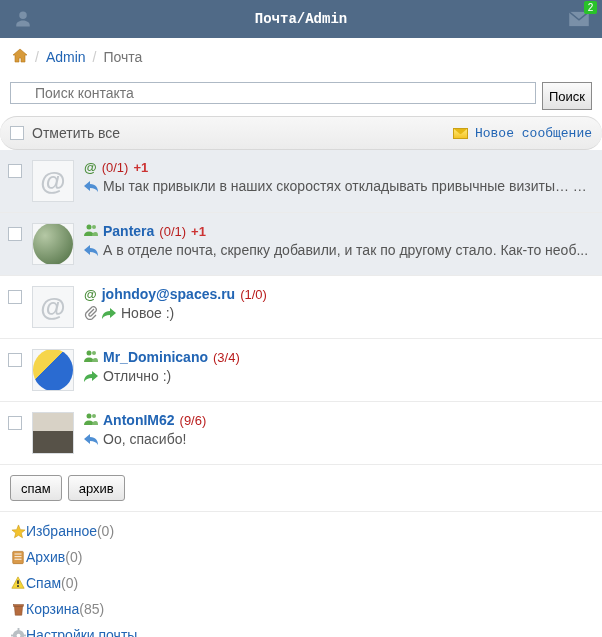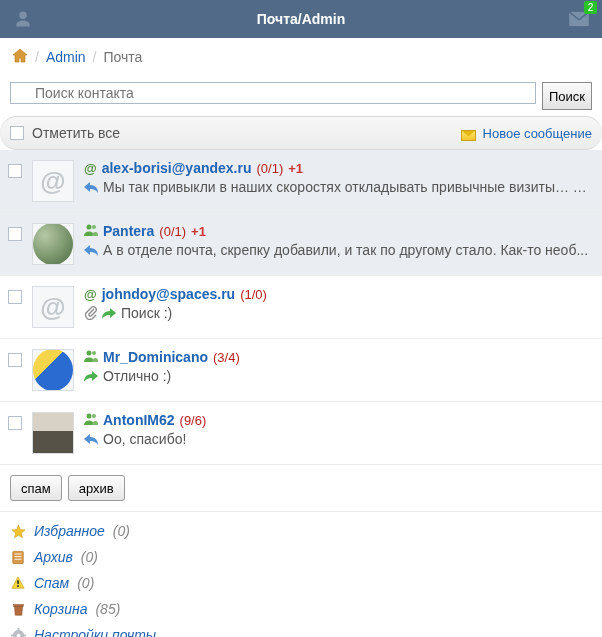--- a/index.html
+++ b/index.html
@@ -1,42 +1,42 @@
 <!DOCTYPE html>
 <html><head>
 <meta charset="utf-8">
 <style>
 * { box-sizing: border-box; margin: 0; padding: 0; }
 body { font-family: Arial, Helvetica, sans-serif; font-size: 13px; color: #333; background: #fff; width: 602px; }
 a { color: #2265b4; text-decoration: none; }
 
 
 .topbar { background: #506a87; height: 38px; display: flex; align-items: center; justify-content: space-between; padding: 0 8px; position: relative; }
-.topbar-title { color: #fff; font-weight: bold; font-size: 14px; position: absolute; left: 0; right: 0; text-align: center; pointer-events: none; }
+.topbar-title { color: #fff; font-weight: bold; font-size: 14px; position: absolute; left: 0; right: 0; text-align: center; pointer-events: none; font-family: Liberation Mono, monospace; }
 .topbar-left, .topbar-right { width: 30px; height: 30px; display: flex; align-items: center; justify-content: center; position: relative; }
 .user-icon-svg { width: 18px; height: 18px; fill: #7a90a8; }
 .mail-icon-svg { width: 22px; height: 16px; fill: #7a90a8; }
 .badge { position: absolute; top: -3px; right: -3px; background: #29c229; color: #fff; font-size: 10px; padding: 0 3px; border-radius: 2px; line-height: 13px; min-width: 13px; text-align: center; }
 
 
 .breadcrumb { padding: 10px 12px; display: flex; align-items: center; gap: 7px; color: #999; font-size: 14px; }
 .breadcrumb .sep { color: #ccc; }
 .home-icon-svg { width: 16px; height: 15px; }
 .breadcrumb-current { color: #737373; }
 
 
 .search-row { padding: 6px 10px; display: flex; gap: 6px; }
 .search-input { flex: 1; height: 22px; padding: 4px 24px; border: 1px solid #aeb9c5; font-size: 14px; }
 .search-btn { height: 28px; padding: 0 6px; border: 1px solid #8a8a8a; background: linear-gradient(#fafafa,#e3e3e3); font-size: 13px; cursor: pointer; }
 
 
 .selall { background: linear-gradient(#f7f7f7,#ececec); border-top: 1px solid #d8d8d8; border-bottom: 1px solid #d8d8d8; padding: 8px 10px; display: flex; align-items: center; gap: 8px; border-radius: 17px; }
 .chk { width: 14px; height: 14px; border: 1px solid #b7c0c9; background: #fff; display: inline-block; flex-shrink: 0; }
 .selall-label { color: #555; font-size: 14px; flex: 1; }
-.new-msg { display: flex; align-items: flex-end; gap: 7px; }
+.new-msg { display: flex; align-items: center; gap: 7px; font-family: Liberation Mono, monospace; }
 .env-yellow { width: 15px; height: 11px; background: linear-gradient(#ffe873,#f4c528); border: 1px solid #caa015; display: inline-block; position: relative; }
 .env-yellow::before { content:""; position:absolute; left:0; right:0; top:0; height:0; border-left:6.5px solid transparent; border-right:6.5px solid transparent; border-top:5px solid #e6b814; }
 
 
 .msg { display: flex; align-items: flex-start; padding: 10px 10px 10px 8px; border-bottom: 1px solid #ebebeb; gap: 10px; }
 .msg.unread { background: #eaedf1; }
 .msg .chk { margin-top: 4px; }
 .avatar { width: 42px; height: 42px; border: 1px solid #d9dde1; background: #f6f7f8; display: flex; align-items: center; justify-content: center; flex-shrink: 0; overflow: hidden; }
 .avatar-at { font-size: 26px; color: #c3c8cd; font-weight: bold; }
 .avatar-img { width: 42px; height: 42px; }
@@ -53,21 +53,21 @@
 .reply-arrow { width: 14px; height: 11px; flex-shrink: 0; }
 .fwd-arrow-svg { width: 14px; height: 11px; flex-shrink: 0; }
 .clip { width: 13px; height: 14px; flex-shrink: 0; color: #8a8a8a; }
 
 
 .actions { padding: 10px; display: flex; gap: 6px; border-bottom: 1px solid #ebebeb; }
 .actions button { height: 26px; padding: 0 10px; border: 1px solid #999; border-radius: 3px; background: linear-gradient(#fcfcfc,#e6e6e6); font-size: 13px; cursor: pointer; }
 
 
 .folders { padding: 6px 0; border-bottom: 1px solid #ebebeb; }
-.folder { display: flex; align-items: flex-end; gap: 8px; padding: 5px 10px; font-size: 14px; font-style: italic; }
+.folder { display: flex; align-items: flex-end; padding: 5px 10px; font-size: 14px; }
 .folder .cnt { color: #888; }
 .f-icon { width: 16px; height: 16px; display: flex; align-items: center; justify-content: center; flex-shrink: 0; }
 
 
 .pantera-av { background: radial-gradient(circle at 30% 30%, #b5c8a5, #4a6b3e); }
 .domin-av { background: linear-gradient(135deg,#f6d54a 40%,#2a6bd1 40%); border-radius: 50%; }
 .anton-av { background: linear-gradient(#d8d2c6 45%, #575248 45%); }
 </style>
 </head>
 <body>
@@ -116,21 +116,20 @@
 
 <div id="msgs">
     <div class="msg unread">
       <span class="chk"></span>
       <div class="avatar">
         <span class="avatar-at">@</span>
       </div>
       <div class="msg-body">
         <div class="msg-top">
           <span class="type-icon type-at">@</span>
-          <a href="#" class="sender">alex-borisi@yandex.ru</a>
           <span class="counts">(0/1)</span>
           <span class="plus">+1</span>
         </div>
         <div class="msg-bot">
           <svg class="reply-arrow" viewBox="0 0 14 11">
             <path d="M6 0v3C12 3 14 7 14 11 12 8 10 7 6 7v3L0 5z" fill="#4f8fd4"></path>
           </svg>
           <span class="preview">Мы так привыкли в наших скоростях откладывать привычные визиты…  М...</span>
         </div>
       </div>
@@ -171,21 +170,21 @@
           <a href="#" class="sender">johndoy@spaces.ru</a>
           <span class="counts">(1/0)</span>
         </div>
         <div class="msg-bot">
           <svg class="clip" viewBox="0 0 13 14">
             <path d="M10 3L5 8a1.5 1.5 0 0 0 2 2l5-5a3 3 0 0 0-4-4L2 7a4.5 4.5 0 0 0 6 6l4-4" fill="none" stroke="#888" stroke-width="1.3"></path>
           </svg>
           <svg class="fwd-arrow-svg" viewBox="0 0 14 11">
             <path d="M8 0v3C2 3 0 7 0 11c2-3 4-4 8-4v3l6-5z" fill="#4caf50"></path>
           </svg>
-          <span class="preview">Поиск :)</span>
+          <span class="preview">Новое :)</span>
         </div>
       </div>
     </div>
     <div class="msg">
       <span class="chk"></span>
       <div class="avatar">
         <div class="avatar-img domin-av"></div>
       </div>
       <div class="msg-body">
         <div class="msg-top">

